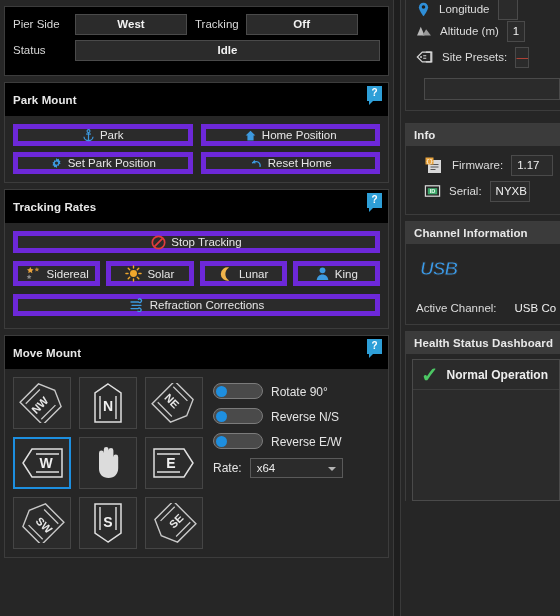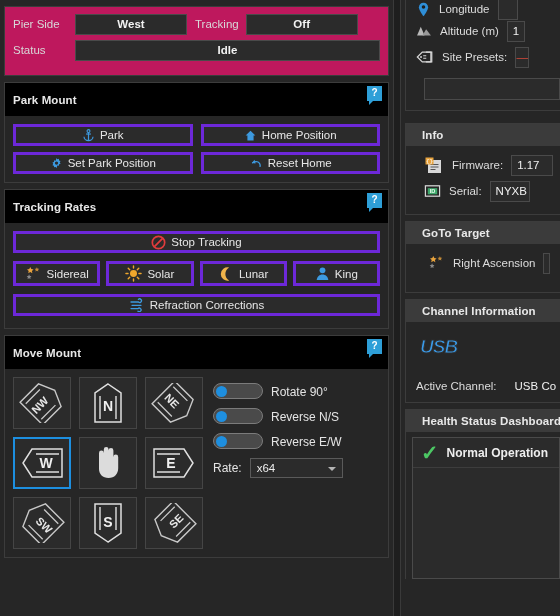--- a/index.html
+++ b/index.html
@@ -66,21 +66,21 @@
     width: 0; height: 0;
     border-left: 4px solid #2e9fd8;
     border-bottom: 4px solid transparent;
   }
   .group-body { padding: 8px; }
 
   
   .status-block {
     margin: 6px 4px 6px 4px;
     border: 1px solid #3c3c3c;
-    background: #be185d;
+    background: #000000;
     padding: 6px 8px 10px 8px;
   }
   .status-row { display: flex; align-items: center; height: 22px; margin-bottom: 4px; }
   .status-label {
     font-size: 11.5px; color: #d8d8d8;
     width: 62px; flex: none;
   }
   .field-box {
     height: 21px;
     border: 1px solid #4a4a4a;
@@ -89,21 +89,21 @@
     font-size: 11.5px; font-weight: bold; color: #f2f2f2;
   }
   .fb-west  { width: 112px; }
   .fb-off   { width: 112px; }
   .fb-idle  { flex: 1; }
   .status-label-inline { font-size: 11.5px; color: #d8d8d8; padding: 0 7px 0 8px; }
 
   
   .btn {
     height: 22px;
-    border: 3px solid #6d28d9;
+    border: 5px solid #6d28d9;
     background: #2b2b2b;
     color: #e6e6e6;
     font-size: 11.5px;
     font-family: "Liberation Sans", sans-serif;
     display: flex; align-items: center; justify-content: center;
     gap: 5px; cursor: pointer; white-space: nowrap;
   }
   .btn-row { display: flex; gap: 8px; margin-bottom: 6px; }
   .btn-row:last-child { margin-bottom: 0; }
   .btn-half { flex: 1; }
@@ -164,21 +164,21 @@
   .rp-label { font-size: 11.5px; color: #dcdcdc; white-space: nowrap; }
   .rp-input {
     height: 21px; border: 1px solid #4a4a4a; background: #2b2b2b;
     font-size: 11.5px; color: #f0f0f0;
     display: flex; align-items: center; padding-left: 5px;
     white-space: nowrap; overflow: hidden;
   }
   .rp-group { margin: 0 0 6px 4px; border: 1px solid #3c3c3c; border-right: none; background: #262626; }
   .rp-group-header {
     height: 22px; background: #3b3b3b;
-    display: flex; align-items: center; padding-left: 16px;
+    display: flex; align-items: center; padding-left: 8px;
   }
   .rp-group-body { padding: 6px 0 10px 0; }
   .rp-top { padding-top: 0; }
   .wide-empty-field {
     height: 22px; border: 1px solid #4a4a4a; background: #2b2b2b;
     margin: 8px 0 0 18px;
   }
   .usb-logo {
     font-size: 19px; font-weight: bold; font-style: italic;
     color: #3a9ae8; margin: 8px 0 18px 14px;
@@ -530,38 +530,20 @@
                 <rect x="4" y="5" width="10" height="6.5" fill="#3fa86b"></rect>
                 <text x="9" y="10.3" font-family="Liberation Sans, sans-serif" font-size="6" font-weight="bold" fill="#eafff0" text-anchor="middle">ID</text>
               </svg>
           </span>
           <span class="rp-label">Serial:</span>
           <div class="rp-input" style="width:40px;">NYXB</div>
         </div>
       </div>
     </div>
 
-    <div class="rp-group">
-      <div class="rp-group-header">
-        <span class="group-title">GoTo Target</span>
-      </div>
-      <div class="rp-group-body" style="padding-bottom:16px;">
-        <div class="rp-row" style="padding-left:22px;">
-          <span class="ico">
-            <svg width="17" height="16" viewBox="0 0 18 17">
-                <path d="M5.6 1l1.1 2.3 2.4.3-1.8 1.7.5 2.4-2.2-1.2-2.2 1.2.5-2.4L2.1 3.6l2.4-.3z" fill="#e8a33d"></path>
-                <path d="M12.6 1.2l.8 1.6 1.7.2-1.3 1.2.4 1.7-1.6-.9-1.6.9.4-1.7-1.3-1.2 1.7-.2z" fill="#e8a33d" opacity=".8"></path>
-                <path d="M4.3 8.8l.8 1.7 1.8.2-1.3 1.3.3 1.8-1.6-.9-1.6.9.3-1.8-1.3-1.3 1.8-.2z" fill="#8a8a8a"></path>
-              </svg>
-          </span>
-          <span class="rp-label">Right Ascension</span>
-          <div class="rp-input" style="width:6px;"></div>
-        </div>
-      </div>
-    </div>
 
     <div class="rp-group">
       <div class="rp-group-header">
         <span class="group-title" style="white-space:nowrap;">Channel Information</span>
       </div>
       <div class="rp-group-body" style="padding-bottom:6px;">
         <div class="usb-logo">USB</div>
         <div class="rp-row" style="height:20px;">
           <span class="rp-label">Active Channel:</span>
           <span class="rp-label" style="color:#f0f0f0;margin-left:10px;">USB Co</span>

